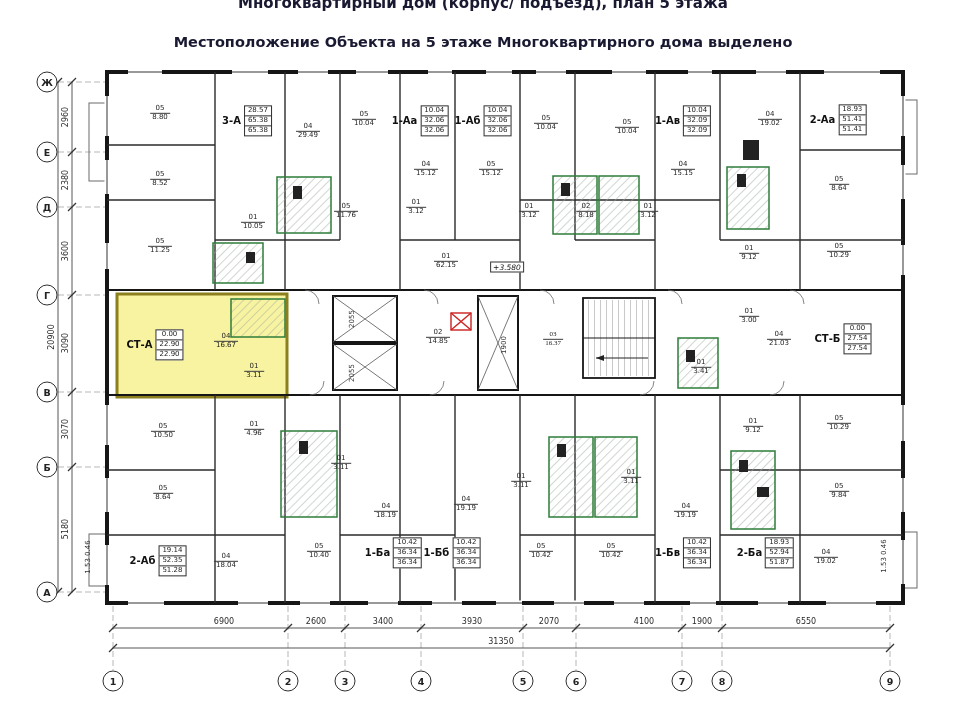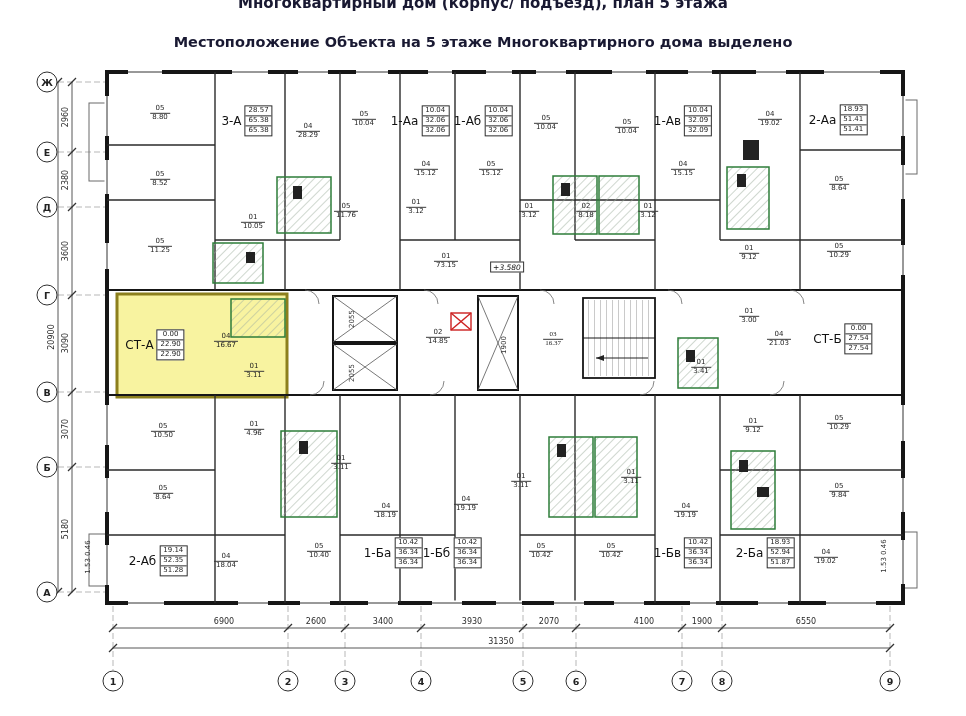--- a/index.html
+++ b/index.html
@@ -14,21 +14,21 @@
     background:#fff;font-size:9.5px;display:flex;align-items:center;justify-content:center;
     transform:translate(-50%,-50%);font-weight:bold;color:#222;}
   .dim{position:absolute;font-size:8px;color:#2b2b2b;transform:translate(-50%,-50%);white-space:nowrap;}
   .dim.vert{transform:translate(-50%,-50%) rotate(-90deg);}
   .vtext{position:absolute;font-size:7px;color:#333;transform:translate(-50%,-50%) rotate(-90deg);white-space:nowrap;}
   .room-label{position:absolute;transform:translate(-50%,-50%);font-size:7px;line-height:1.1;
     text-align:center;color:#1d1d1d;white-space:nowrap;}
   .room-label .n{display:block;padding:0 2px;}
   .room-label .a{display:block;border-top:0.8px solid #3a3a3a;padding:0 2px;}
   .apt-box{position:absolute;transform:translate(-50%,-50%);display:flex;align-items:center;gap:3px;}
-  .apt-box .lbl{font-weight:normal;font-size:12px;color:#111;white-space:nowrap;}
+  .apt-box .lbl{font-weight:bold;font-size:10px;color:#111;white-space:nowrap;}
   .apt-box .vals{display:inline-flex;flex-direction:column;border:1px solid #2d2d2d;background:#fff;}
   .apt-box .vals span{padding:0 3px;border-bottom:1px solid #2d2d2d;font-size:7px;line-height:1.3;text-align:center;white-space:nowrap;}
   .apt-box .vals span:last-child{border-bottom:none;}
   .elev{position:absolute;transform:translate(-50%,-50%);font-size:7.5px;border:0.8px solid #333;
     background:#fff;padding:0 2px;color:#111;white-space:nowrap;}
 </style>
 </head>
 <body>
 
 <div class="canvas">
@@ -329,21 +329,21 @@
       <div class="vtext" style="left: 352px; top: 373px;">2055</div>
       <div class="vtext" style="left: 504px; top: 345px;">1900</div>
       <div class="vtext" style="left: 88px; top: 557px;">1.53 0.46</div>
       <div class="vtext" style="left: 884px; top: 556px;">1.53 0.46</div>
       <div class="room-label" style="left: 160px; top: 113px;">
         <span class="n">05</span>
         <span class="a">8.80</span>
       </div>
       <div class="room-label" style="left: 308px; top: 131px;">
         <span class="n">04</span>
-        <span class="a">28.29</span>
+        <span class="a">29.49</span>
       </div>
       <div class="room-label" style="left: 364px; top: 119px;">
         <span class="n">05</span>
         <span class="a">10.04</span>
       </div>
       <div class="room-label" style="left: 546px; top: 123px;">
         <span class="n">05</span>
         <span class="a">10.04</span>
       </div>
       <div class="room-label" style="left: 627px; top: 127px;">
@@ -405,21 +405,21 @@
       <div class="room-label" style="left: 749px; top: 253px;">
         <span class="n">01</span>
         <span class="a">9.12</span>
       </div>
       <div class="room-label" style="left: 839px; top: 251px;">
         <span class="n">05</span>
         <span class="a">10.29</span>
       </div>
       <div class="room-label" style="left: 446px; top: 261px;">
         <span class="n">01</span>
-        <span class="a">73.15</span>
+        <span class="a">62.15</span>
       </div>
       <div class="room-label" style="left: 226px; top: 341px;">
         <span class="n">04</span>
         <span class="a">16.67</span>
       </div>
       <div class="room-label" style="left: 254px; top: 371px;">
         <span class="n">01</span>
         <span class="a">3.11</span>
       </div>
       <div class="room-label" style="left: 438px; top: 337px;">

